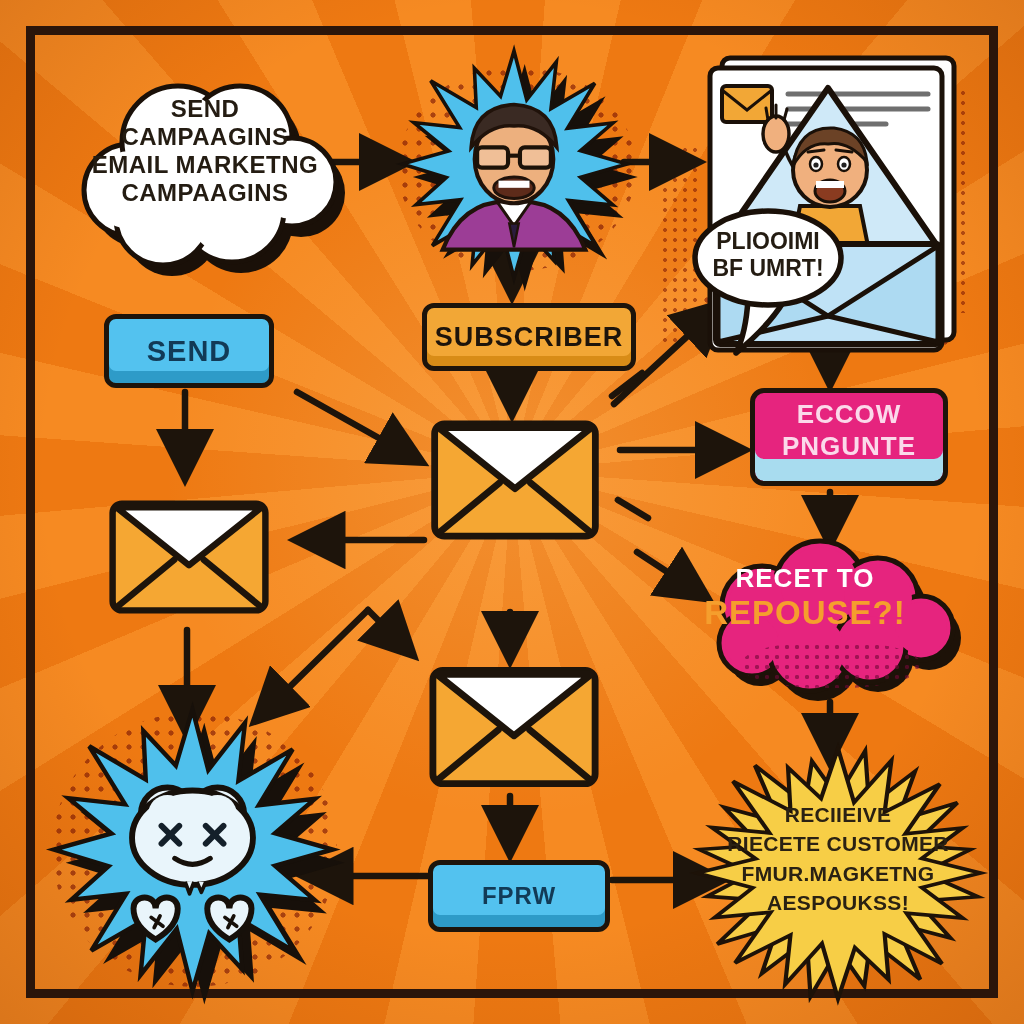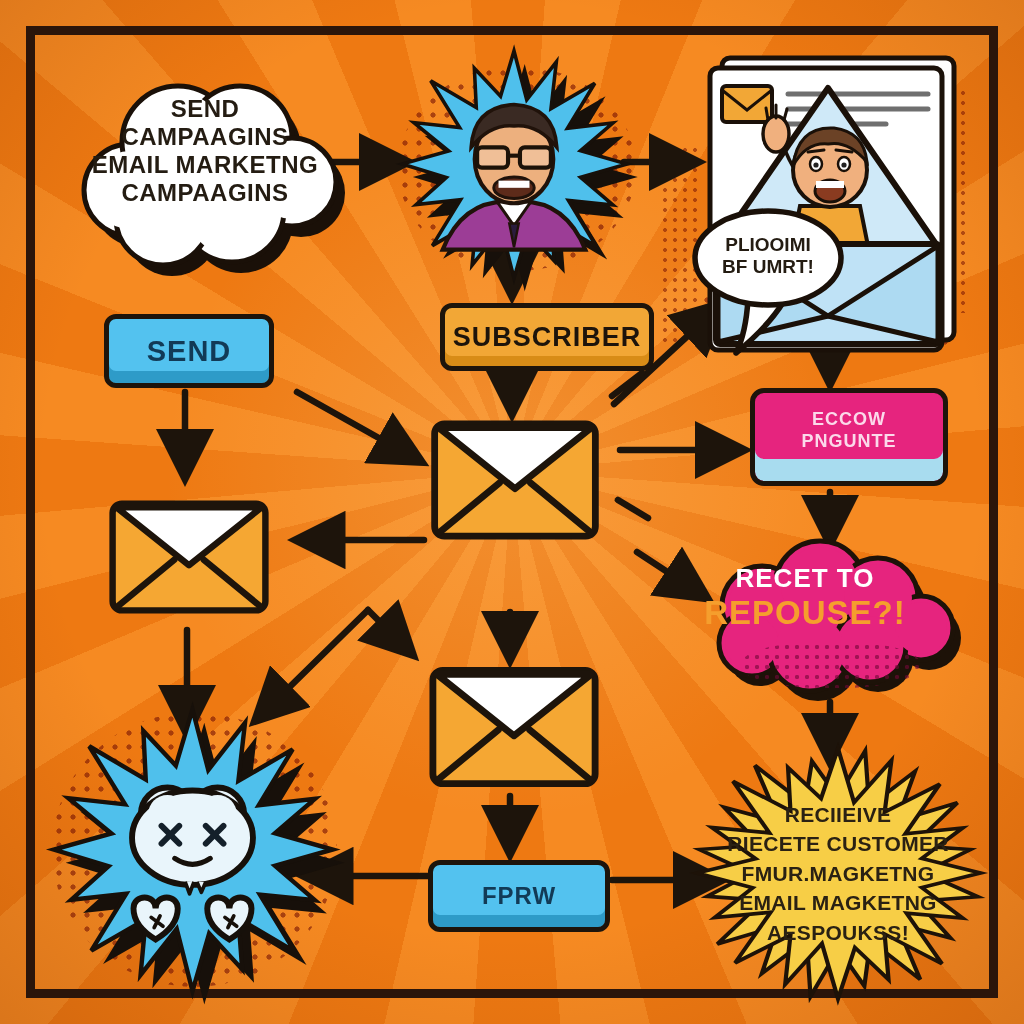--- a/index.html
+++ b/index.html
@@ -20,21 +20,21 @@
   .dots.small{background-size:10px 10px;
         background-image:radial-gradient(rgba(122,22,4,.55) 1.7px, transparent 2.2px);}
   svg.layer{position:absolute;z-index:5;overflow:visible;}
   #arrows{position:absolute;left:0;top:0;z-index:4;}
   .btn{position:absolute;z-index:5;border:5px solid #1D140B;border-radius:12px;
        display:flex;align-items:center;justify-content:center;
        font-weight:bold;text-align:center;letter-spacing:1px;}
   .btn.blue{background:#53C2EF;box-shadow:inset 0 -12px 0 #2E9BC8;color:#123A56;font-size:29px;}
   .btn.amber{background:#F2A736;box-shadow:inset 0 -10px 0 #D88C17;color:#1D140B;font-size:27px;}
   .btn.pink{background:#E6247E;box-shadow:inset 0 -22px 0 #A8DCEF;color:#FBD9EA;
-            font-size:18px;line-height:1.25;border-radius:14px;}
+            font-size:26px;line-height:1.25;border-radius:14px;}
   .cloudtxt{position:absolute;z-index:6;font-weight:bold;text-align:center;}
 </style>
 </head>
 <body>
 
 <div id="canvas">
 
   <div class="frame"></div>
 
   <div class="dots" style="left:398px;top:66px;width:238px;height:205px;border-radius:50%;"></div>
@@ -162,27 +162,27 @@
     </g>
     <rect x="28" y="196" width="224" height="100" rx="4" fill="#BFE2F6" stroke="#1A1008" stroke-width="6"></rect>
     <polygon points="30,198 140,268 30,294" fill="#ADDAF2" stroke="#1A1008" stroke-width="5" stroke-linejoin="round"></polygon>
     <polygon points="250,198 140,268 250,294" fill="#ADDAF2" stroke="#1A1008" stroke-width="5" stroke-linejoin="round"></polygon>
   </svg>
 
   <svg class="layer" style="left:690px;top:205px;z-index:6;" width="170" height="155" viewBox="0 0 170 155">
     <path d="M58,94 Q56,128 46,148 Q78,122 94,96 Z" fill="#FFFFFF" stroke="#1A1008" stroke-width="5.5" stroke-linejoin="round"></path>
     <ellipse cx="78" cy="53" rx="73" ry="47" fill="#FFFFFF" stroke="#1A1008" stroke-width="5.5"></ellipse>
   </svg>
-  <div class="cloudtxt" style="left:700px;top:234px;width:136px;font-size:19px;z-index:7;color:#241C12;">
+  <div class="cloudtxt" style="left:700px;top:228px;width:136px;font-size:23px;z-index:7;color:#241C12;">
     <div>PLIOOIMI</div>
     <div>BF UMRT!</div>
   </div>
 
   <div class="btn blue" style="left:104px;top:314px;width:160px;height:64px;">SEND</div>
-  <div class="btn amber" style="left:440px;top:303px;width:204px;height:58px;">SUBSCRIBER</div>
+  <div class="btn amber" style="left:422px;top:303px;width:204px;height:58px;">SUBSCRIBER</div>
   <div class="btn pink" style="left:750px;top:388px;width:188px;height:88px;">
     <div style="margin-bottom:14px;">
       <div>ECCOW</div>
       <div>PNGUNTE</div>
     </div>
   </div>
   <div class="btn blue" style="left:428px;top:860px;width:172px;height:62px;font-size:24px;">FPRW</div>
 
   <svg class="layer" style="left:429px;top:419px;" width="172" height="122" viewBox="0 0 176 126">
     <rect x="5" y="5" width="166" height="116" rx="10" fill="#F5A733" stroke="#1D140B" stroke-width="7"></rect>
@@ -267,17 +267,16 @@
   <svg class="layer" style="left:688px;top:742px;" width="300" height="262" viewBox="0 0 200 200" preserveAspectRatio="none">
     <g transform="rotate(11 100 100)">
       <polygon fill="#F7CE46" stroke="#1D1208" stroke-width="2.8" points="195,100 155.9,111.1 183.1,134.4 145.7,130.6 169.3,169.3 131.1,146.6 133.7,181.3 111.3,156.9 100,196 89.3,153.9 64.8,185 68.3,147.4 31.4,168.6 55.1,130 17.8,134.1 43.1,111.3 6,100 45.1,89.1 15.9,65.2 54.3,69.4 30,30 68.3,52.6 66.7,19.6 88.7,43.1 100,5 110.7,46.1 135.6,14.1 131.1,53.5 167.9,32.1 144.9,70 183.1,65.6 155.9,88.9"></polygon>
     </g>
     <polygon fill="#F7CE46" stroke="#1D1208" stroke-width="2.8" points="195,100 155.9,111.1 183.1,134.4 145.7,130.6 169.3,169.3 131.1,146.6 133.7,181.3 111.3,156.9 100,196 89.3,153.9 64.8,185 68.3,147.4 31.4,168.6 55.1,130 17.8,134.1 43.1,111.3 6,100 45.1,89.1 15.9,65.2 54.3,69.4 30,30 68.3,52.6 66.7,19.6 88.7,43.1 100,5 110.7,46.1 135.6,14.1 131.1,53.5 167.9,32.1 144.9,70 183.1,65.6 155.9,88.9"></polygon>
   </svg>
   <div class="cloudtxt" style="left:712px;top:800px;width:252px;font-size:21px;line-height:1.4;color:#2A2113;letter-spacing:.3px;z-index:6;">
     <div>RECIIEIVE</div>
     <div>RIECETE CUSTOMER</div>
     <div>FMUR.MAGKETNG</div>
-    <div>EMAIL MAGKETNG</div>
     <div>AESPOUKSS!</div>
   </div>
 
 </div>
 
 </body></html>

